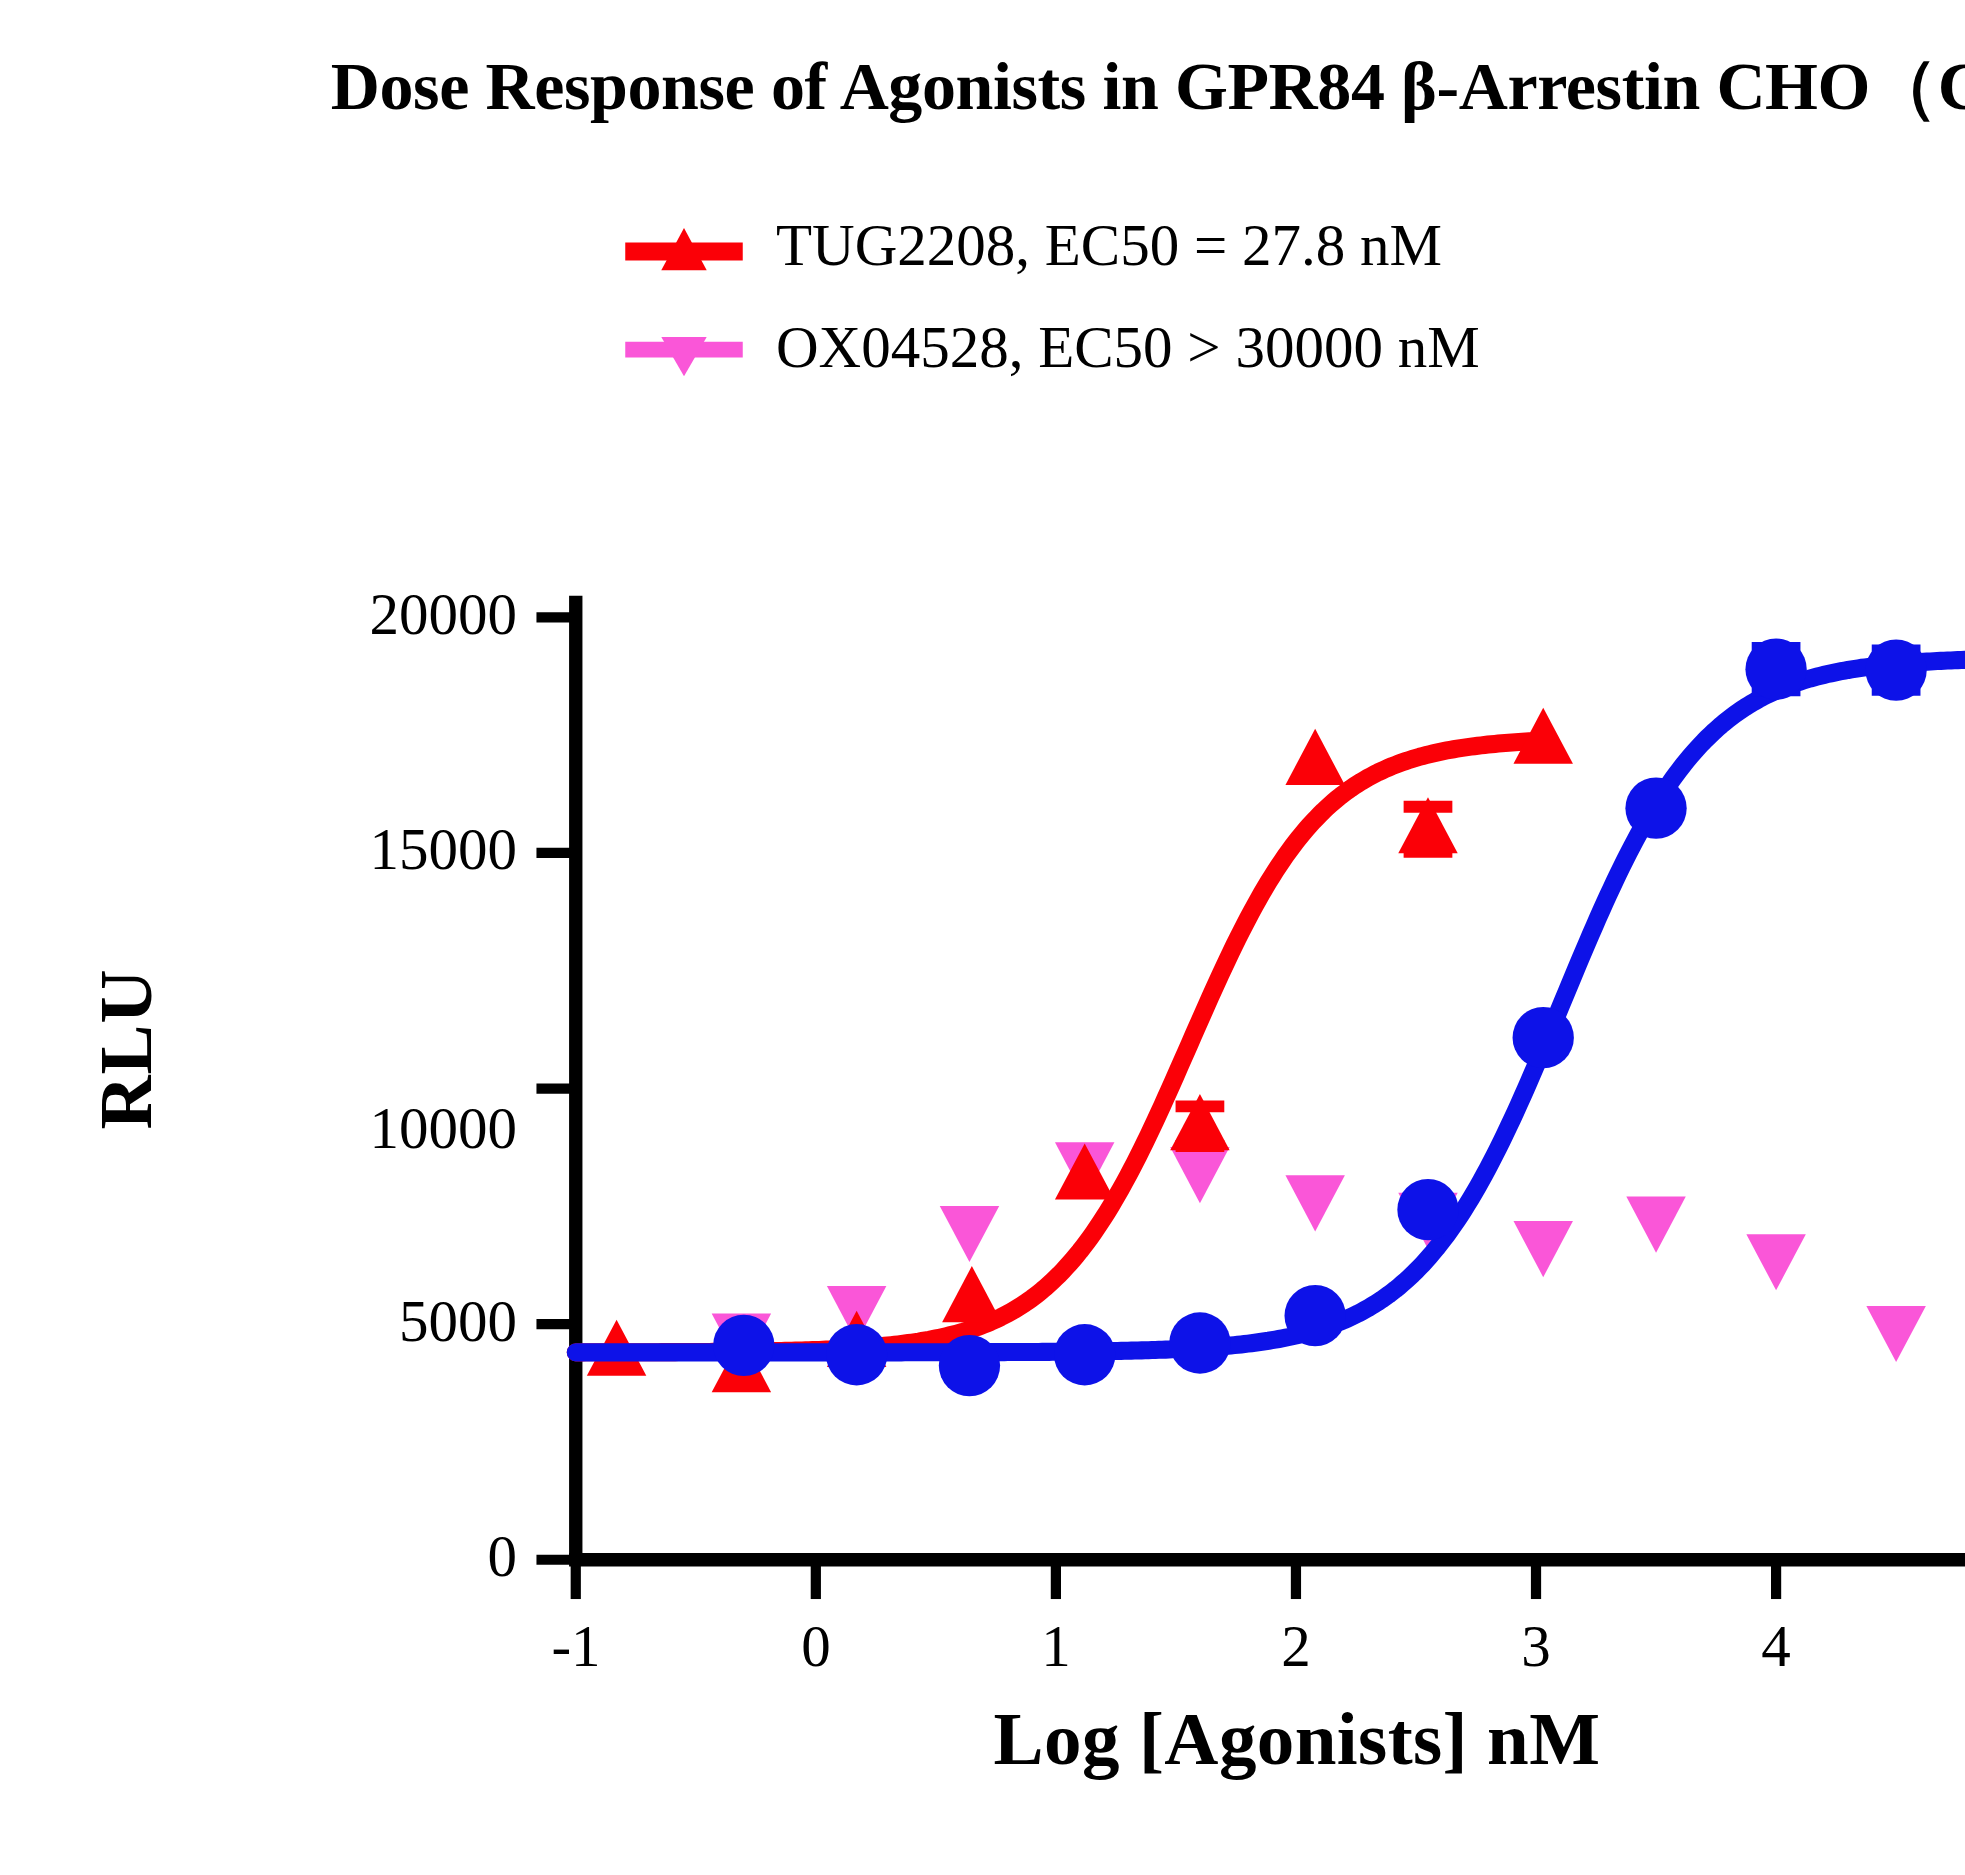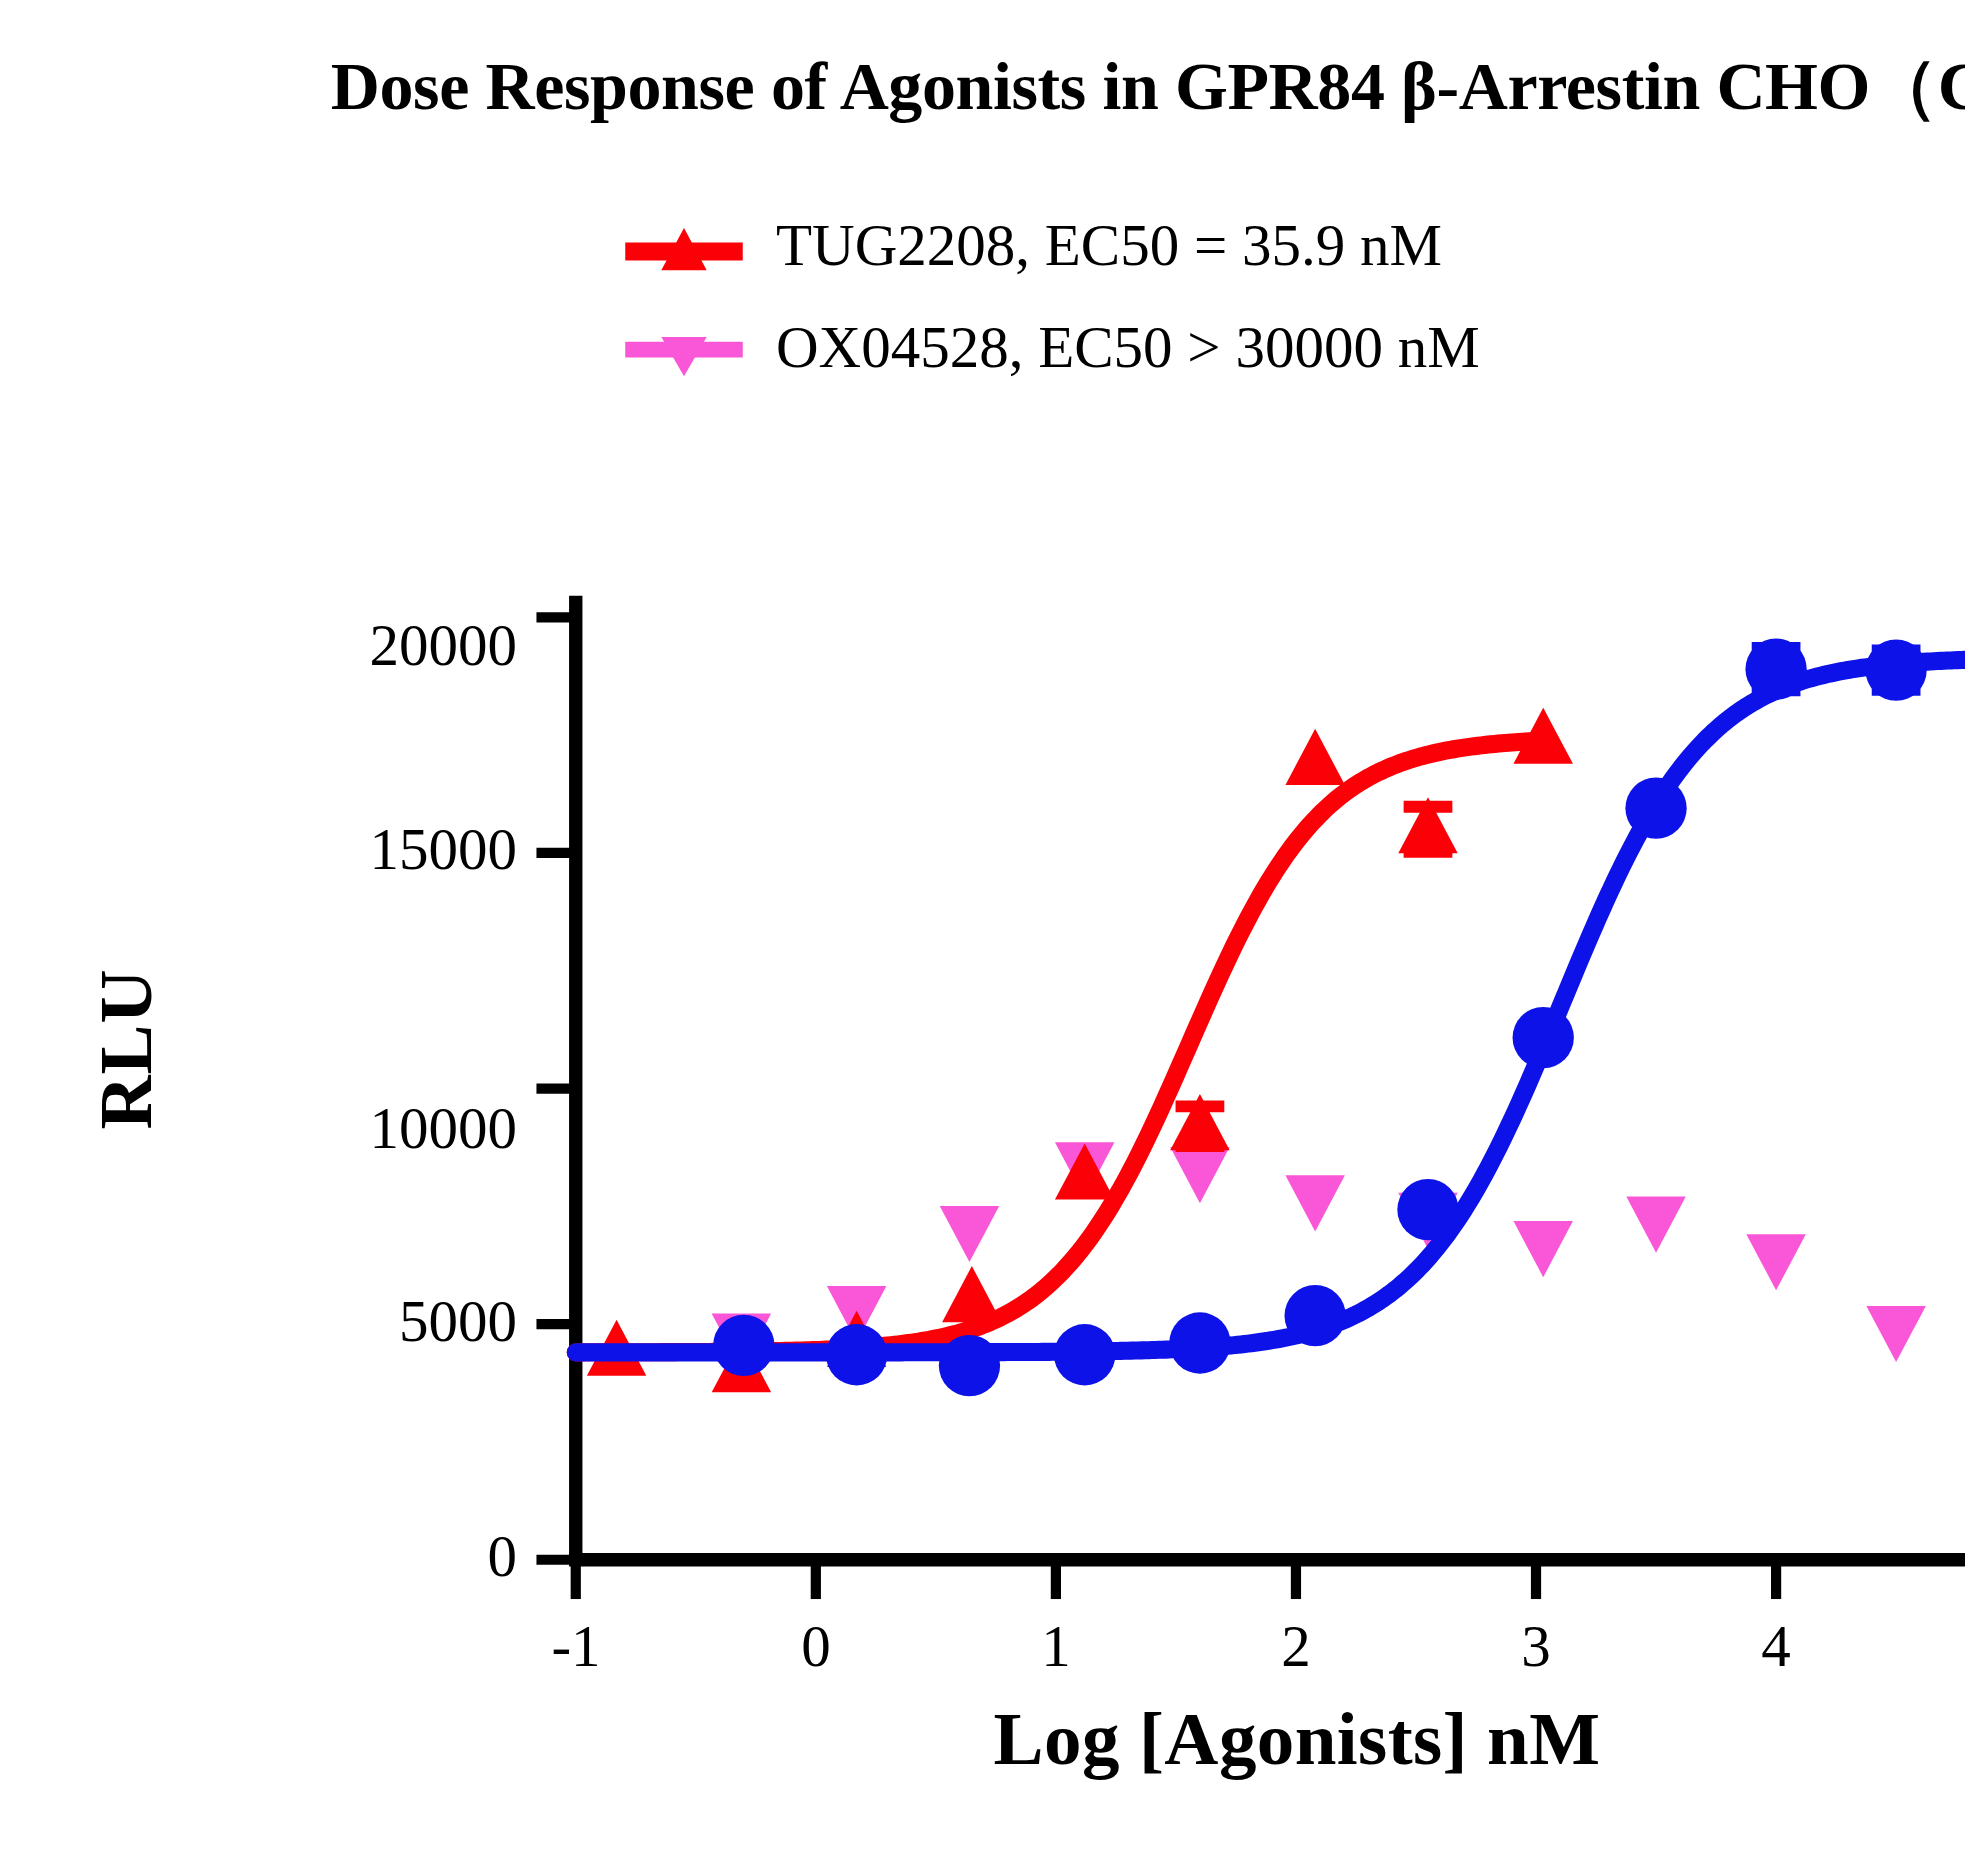--- a/index.html
+++ b/index.html
@@ -59,21 +59,21 @@
 
   <div id="legend">
 
     <div class="legend-row">
       <div class="legend-key">
         <svg width="118" height="47" viewBox="0 0 300 120">
           <line x1="0" y1="60" x2="300" y2="60" stroke="#fb0007" stroke-width="46"></line>
           <polygon points="150,0 208,108 92,108" fill="#fb0007"></polygon>
         </svg>
       </div>
-      <div class="legend-label">TUG2208, EC50 = 35.9 nM</div>
+      <div class="legend-label">TUG2208, EC50 = 27.8 nM</div>
     </div>
 
     <div class="legend-row">
       <div class="legend-key">
         <svg width="118" height="47" viewBox="0 0 300 120">
           <line x1="0" y1="50" x2="300" y2="50" stroke="#fa56d8" stroke-width="40"></line>
           <polygon points="92,18 208,18 150,118" fill="#fa56d8"></polygon>
         </svg>
       </div>
       <div class="legend-label">OX04528, EC50 &gt; 30000 nM</div>
@@ -152,21 +152,21 @@
       </g>
   </svg>
 
   <div id="ylabel">RLU</div>
   <div id="xlabel">Log [Agonists] nM</div>
   <div id="ytick-labels">
       <div class="ytick-label" style="left: 187px; top: 1527px;">0</div>
       <div class="ytick-label" style="left: 187px; top: 1292px; text-align: right;">5000</div>
       <div class="ytick-label" style="left: 187px; top: 1099px;">10000</div>
       <div class="ytick-label" style="left: 187px; top: 820px;">15000</div>
-      <div class="ytick-label" style="left: 187px; top: 585px; margin-top: 31px;">20000</div>
+      <div class="ytick-label" style="left: 187px; top: 585px;">20000</div>
     </div>
   <div id="xtick-labels">
       <div class="xtick-label" style="left: 517px; top: 1617px;">-1</div>
       <div class="xtick-label" style="left: 757px; top: 1617px;">0</div>
       <div class="xtick-label" style="left: 997px; top: 1617px;">1</div>
       <div class="xtick-label" style="left: 1237px; top: 1617px;">2</div>
       <div class="xtick-label" style="left: 1477px; top: 1617px;">3</div>
       <div class="xtick-label" style="left: 1717px; top: 1617px;">4</div>
       <div class="xtick-label" style="left: 1957px; top: 1617px;">5</div>
     </div>

